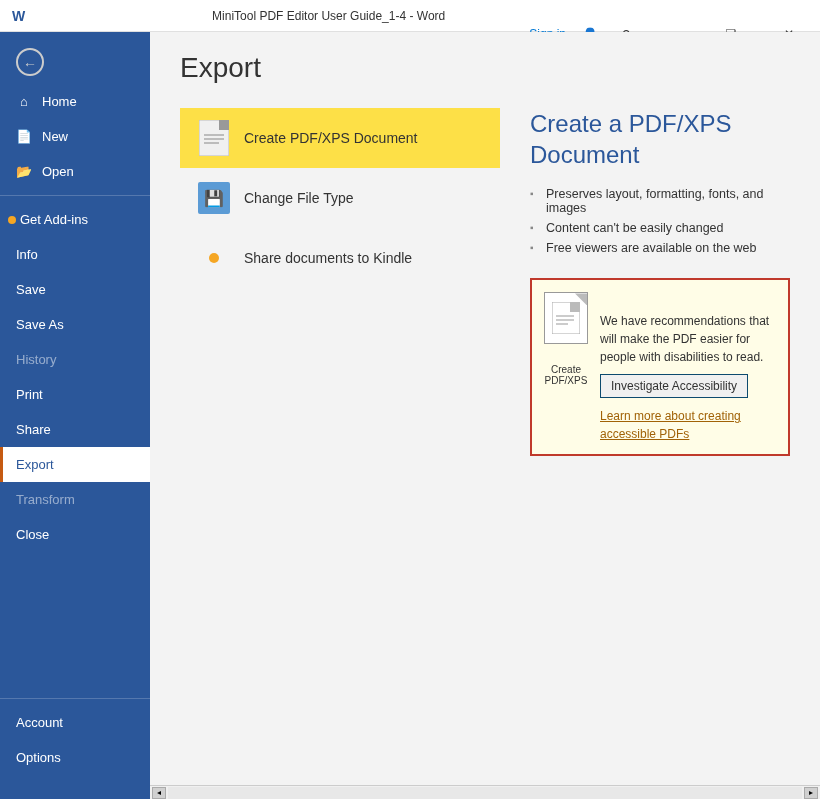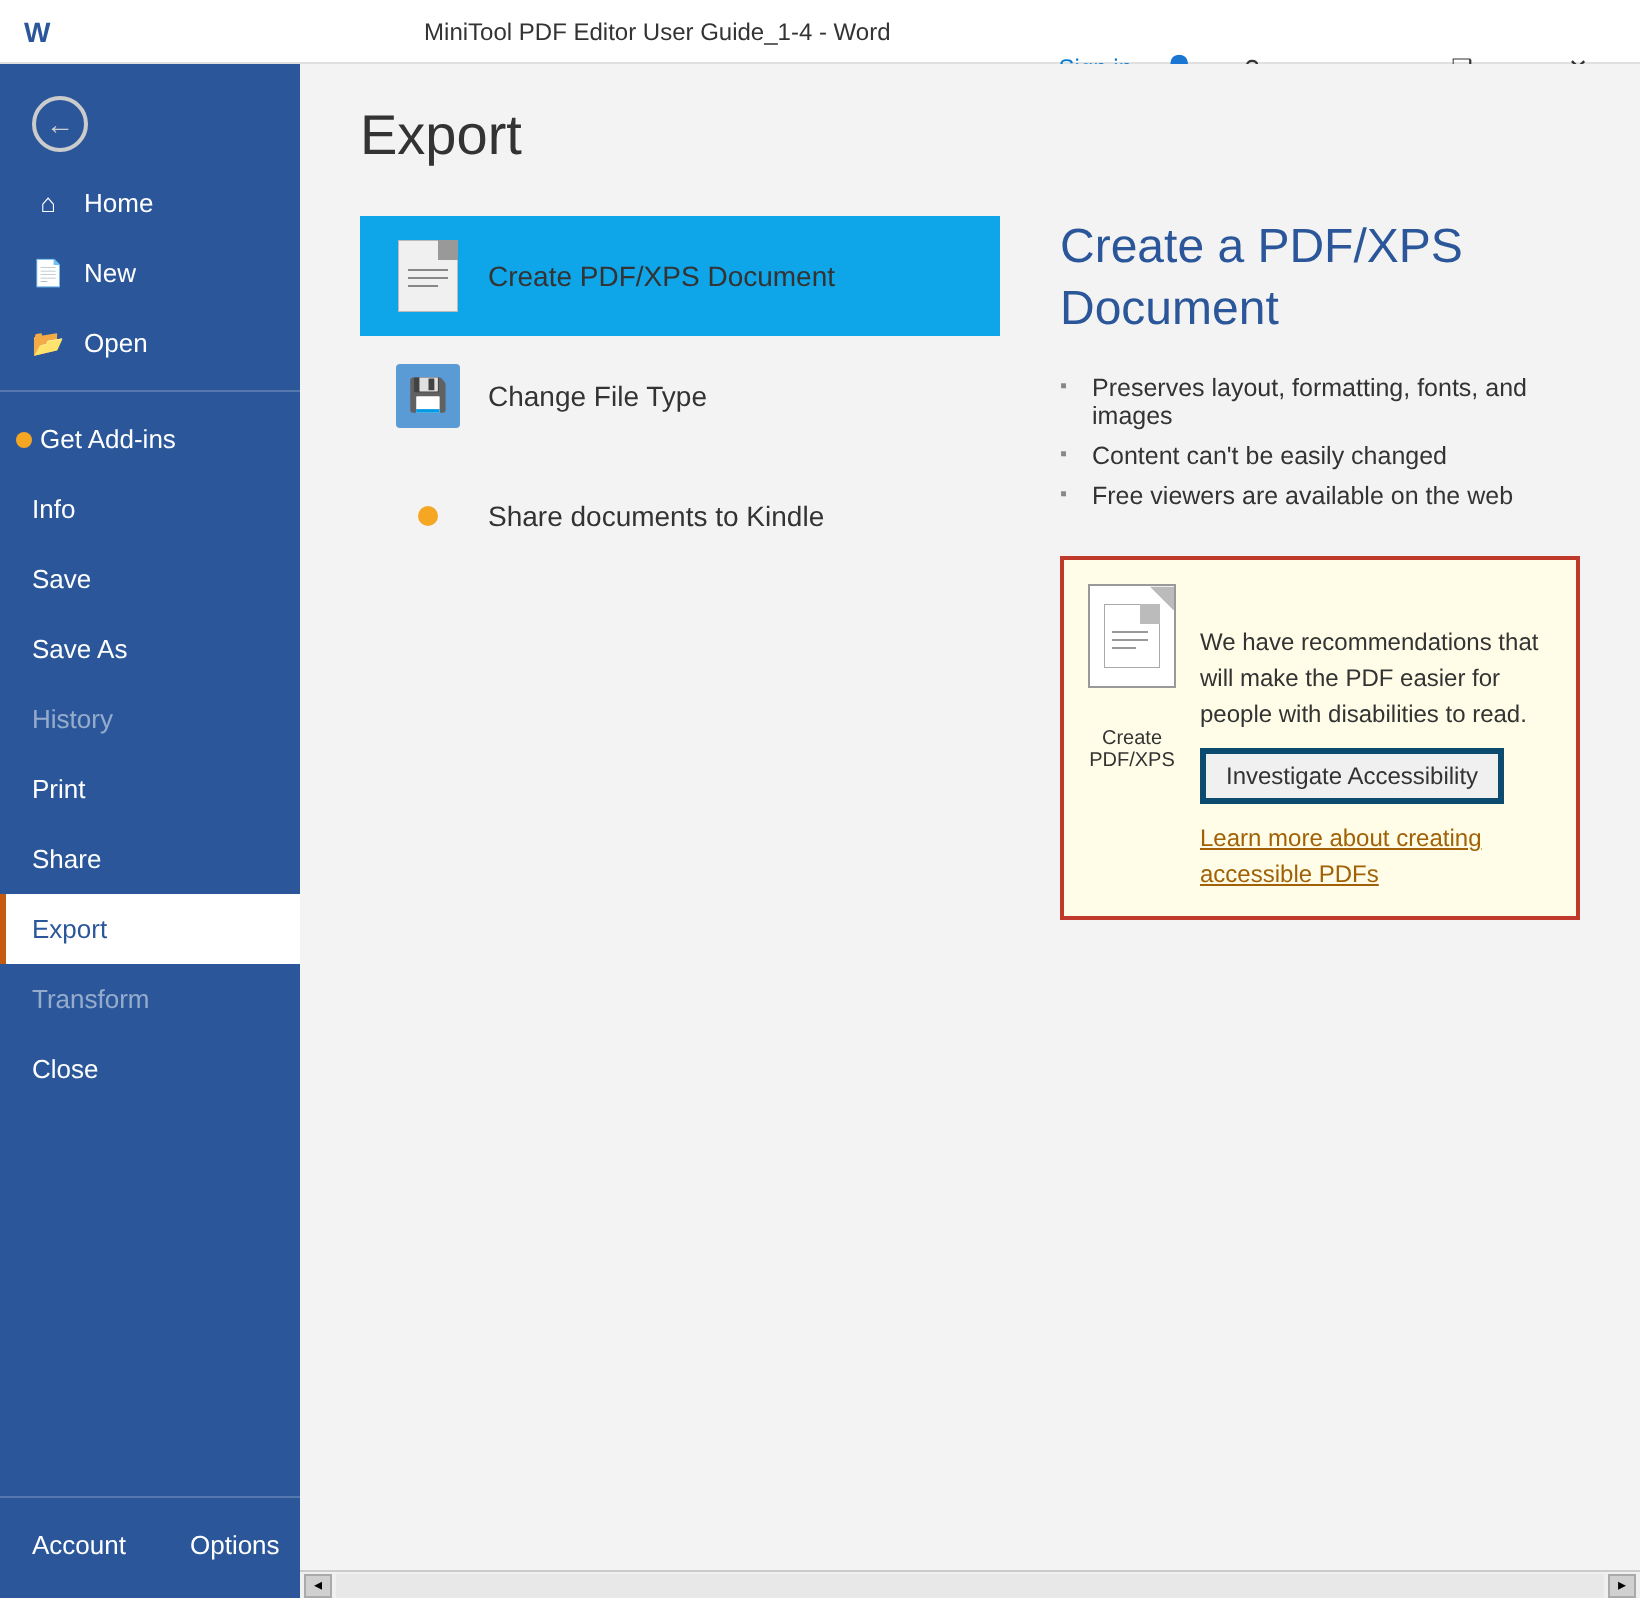--- a/index.html
+++ b/index.html
@@ -135,22 +135,22 @@
       border-top: 1px solid rgba(255,255,255,0.2);
       margin: 6px 0;
     }
     .sidebar-icon {
       font-size: 13px;
       width: 16px;
       text-align: center;
     }
     .sidebar-bottom {
       display: flex;
-      flex-direction: row;
-      padding-bottom: 9px;
+      flex-direction: column;
+      padding-bottom: 24px;
     }
 
     
     .content {
       flex: 1;
       background: #f3f3f3;
       display: flex;
       flex-direction: column;
       overflow: hidden;
     }
@@ -180,21 +180,21 @@
       align-items: center;
       gap: 12px;
       padding: 12px 16px;
       cursor: pointer;
       background: transparent;
       border: none;
       width: 100%;
       text-align: left;
     }
     .export-option.selected {
-      background: #0ea5e9;
+      background: #fde047;
     }
     .export-option-icon {
       width: 36px;
       height: 36px;
       flex-shrink: 0;
       display: flex;
       align-items: center;
       justify-content: center;
     }
     .export-option-label {
@@ -279,21 +279,21 @@
     }
     .rec-text {
       font-size: 12px;
       color: #333;
       line-height: 1.5;
       margin-bottom: 8px;
     }
     .investigate-btn {
       display: block;
       padding: 4px 10px;
-      border: 3px solid #0c4a6e;
+      border: 1px solid #0c4a6e;
       background: #f0f0f0;
       font-size: 12px;
       color: #333;
       cursor: pointer;
       margin-bottom: 8px;
       width: fit-content;
     }
     .learn-link {
       font-size: 12px;
       color: #a16207;

